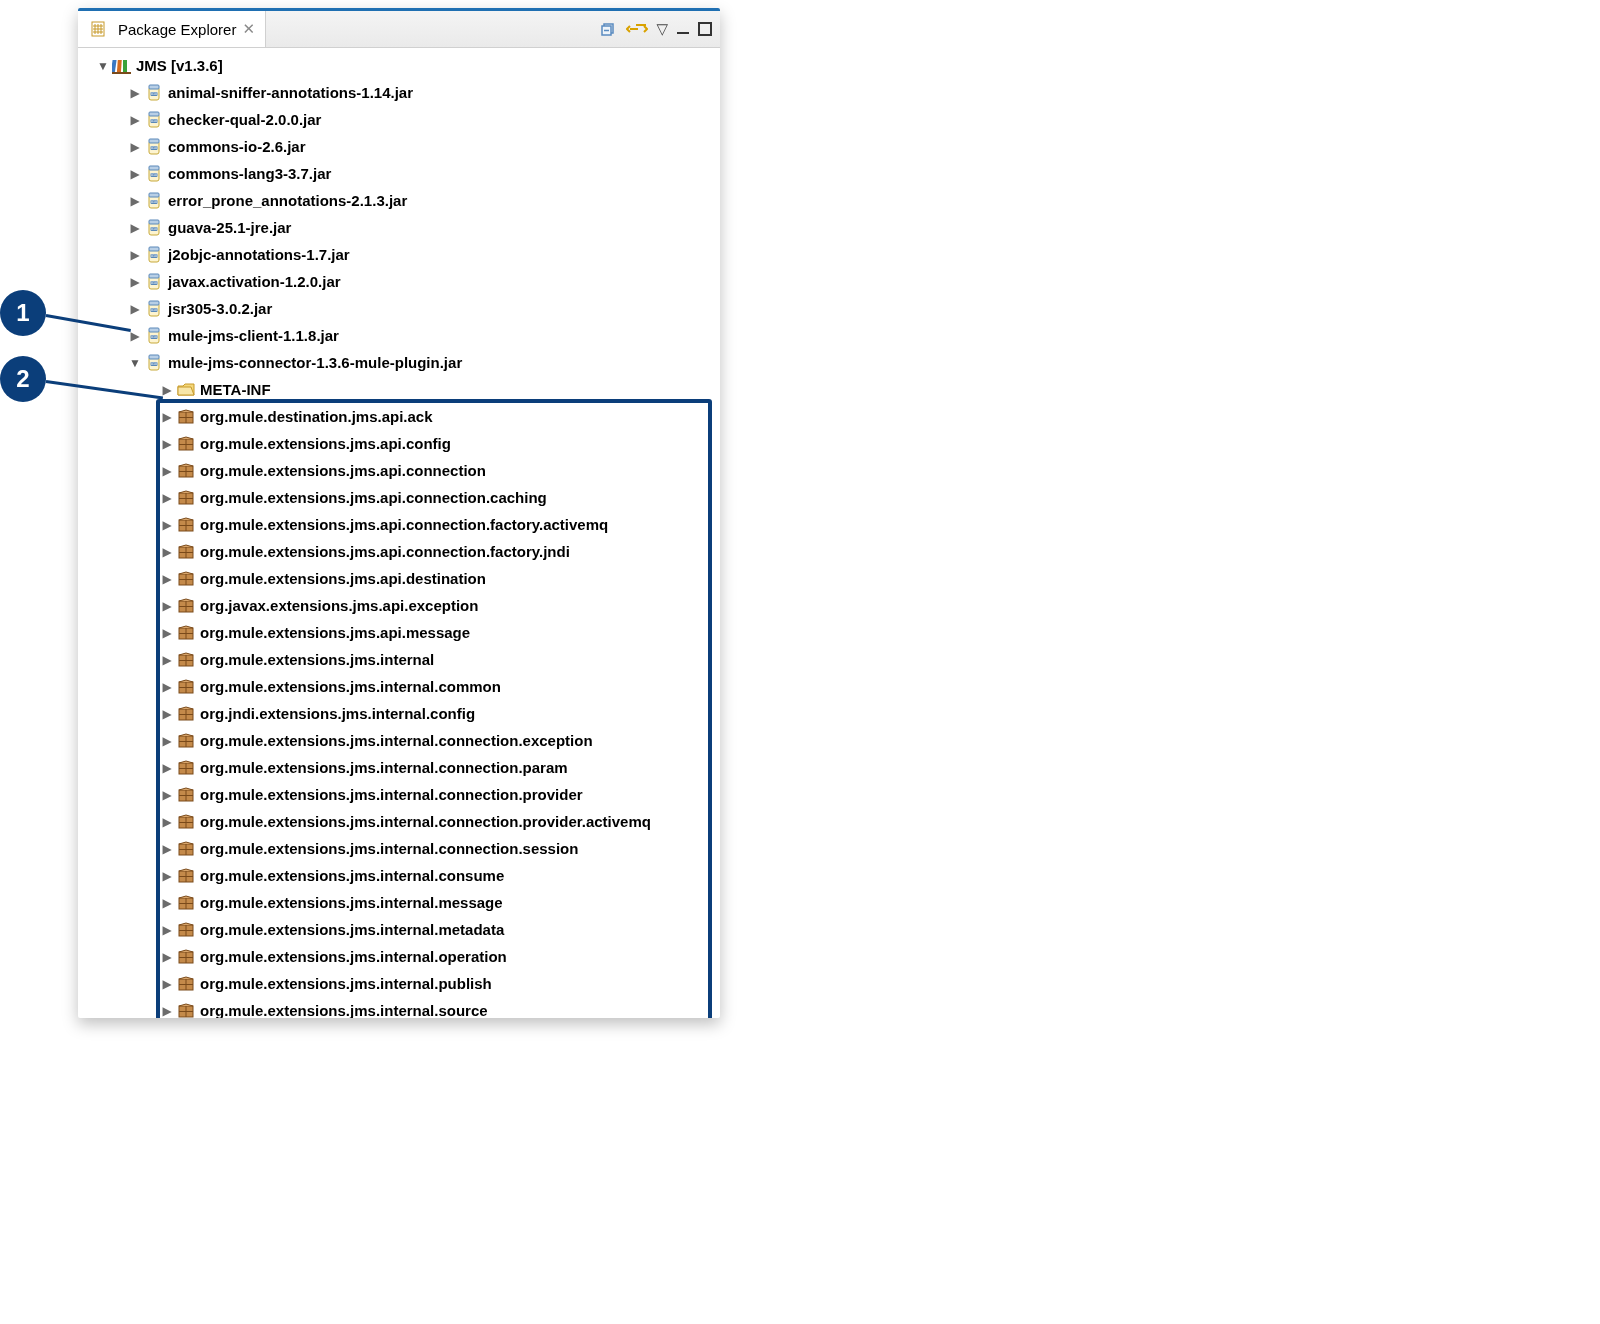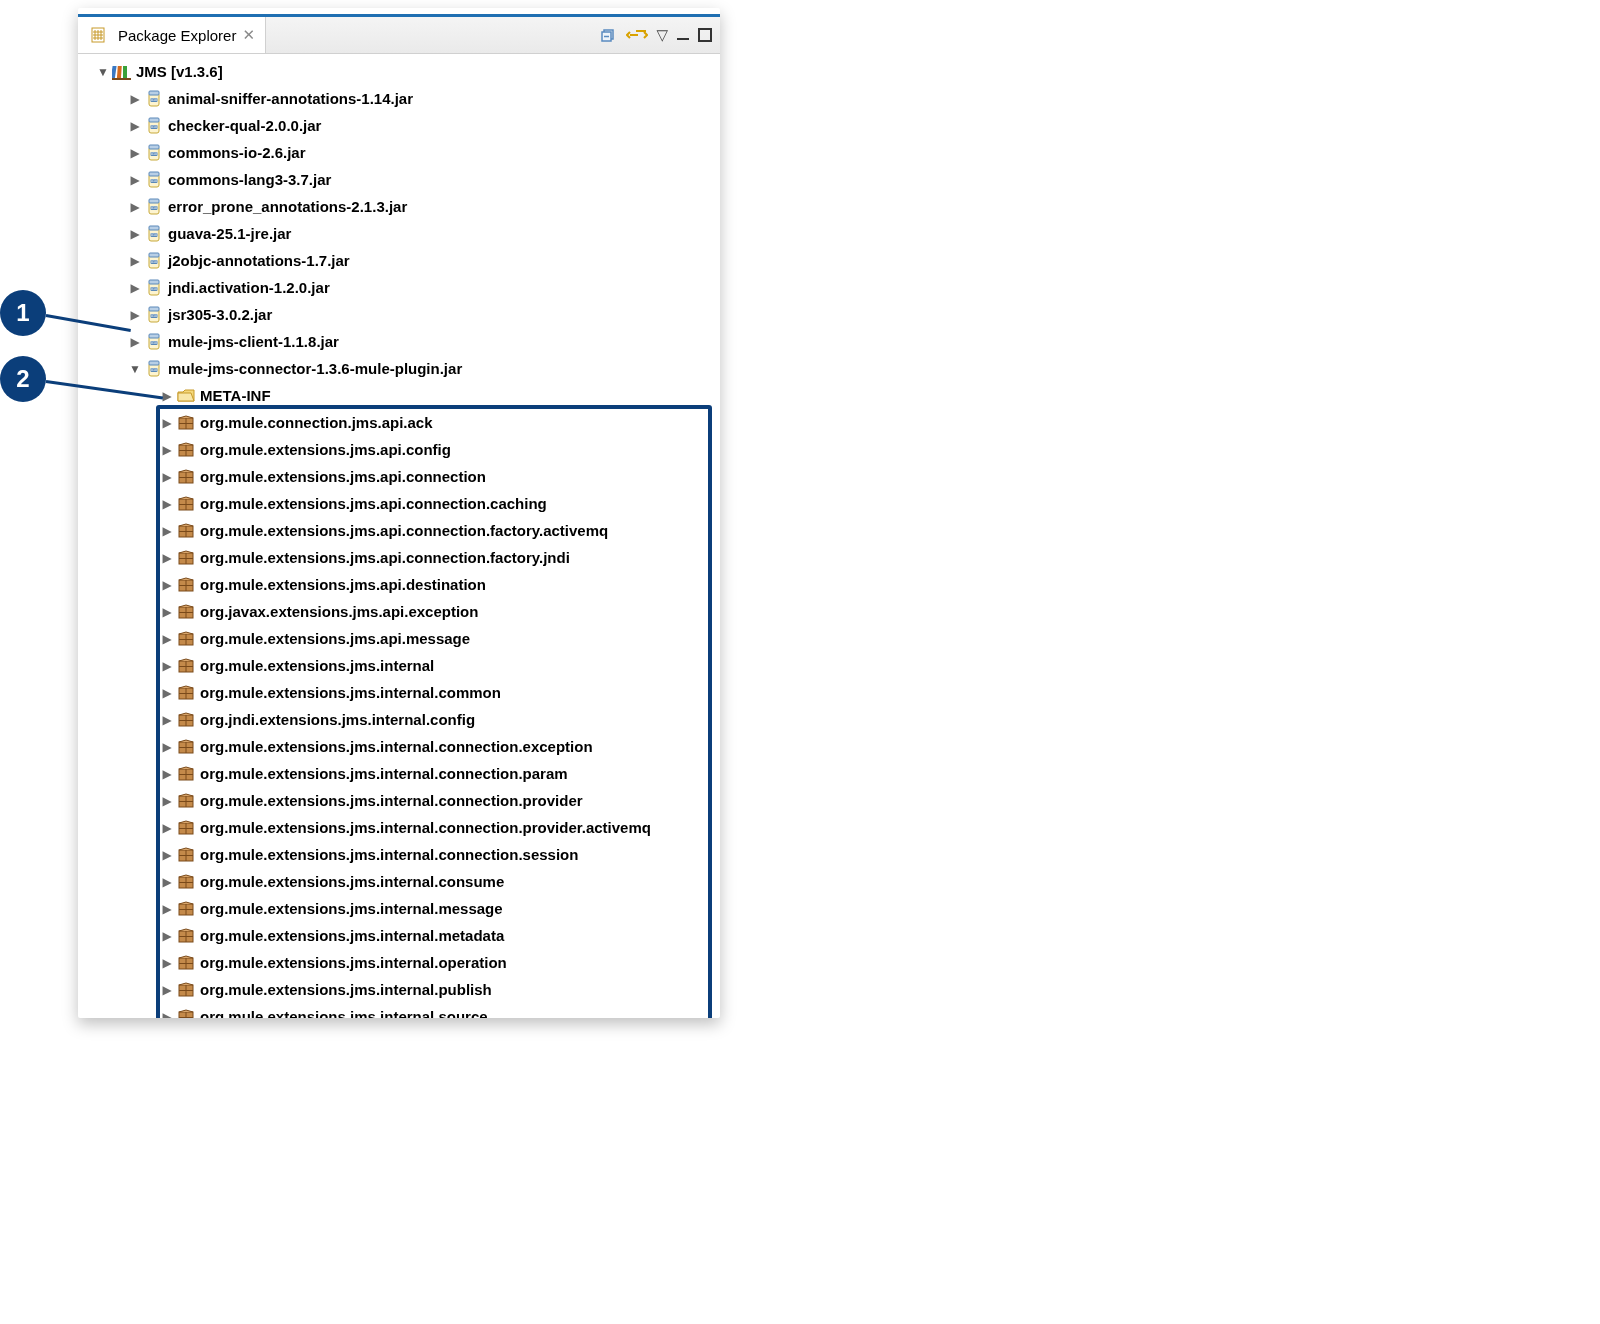--- a/index.html
+++ b/index.html
@@ -28,21 +28,20 @@
     overflow: hidden;
   }
   .titlebar {
     display: flex;
     align-items: center;
     justify-content: space-between;
     height: 40px;
     background: linear-gradient(#f4f4f4, #eaeaea);
     border-bottom: 1px solid #d0d0d0;
     border-top: 3px solid #1f6fb2;
-    margin-top: 6px;
   }
   .tab {
     display: flex;
     align-items: center;
     gap: 6px;
     padding: 4px 10px 4px 10px;
     background: #fff;
     border-right: 1px solid #d0d0d0;
     height: 100%;
   }
@@ -286,21 +285,21 @@
           <div class="row d1">
     <span class="arrow">▶</span>
     <span class="icon">
               <svg width="16" height="18" viewBox="0 0 16 18">
   <rect x="3" y="3" width="10" height="13" rx="2" fill="#fdf4d0" stroke="#c7a93a"></rect>
   <rect x="3" y="1" width="10" height="4" rx="1" fill="#b8cfe6" stroke="#5a88b8"></rect>
   <rect x="4.5" y="8" width="7" height="4" rx="1" fill="#5a88b8"></rect>
   <text x="8" y="11.2" font-size="3.6" fill="#fff" text-anchor="middle" font-family="Arial">010</text>
 </svg>
             </span>
-    <span class="label">jndi.activation-1.2.0.jar</span>
+    <span class="label">javax.activation-1.2.0.jar</span>
           </div>
           <div class="row d1">
     <span class="arrow">▶</span>
     <span class="icon">
               <svg width="16" height="18" viewBox="0 0 16 18">
   <rect x="3" y="3" width="10" height="13" rx="2" fill="#fdf4d0" stroke="#c7a93a"></rect>
   <rect x="3" y="1" width="10" height="4" rx="1" fill="#b8cfe6" stroke="#5a88b8"></rect>
   <rect x="4.5" y="8" width="7" height="4" rx="1" fill="#5a88b8"></rect>
   <text x="8" y="11.2" font-size="3.6" fill="#fff" text-anchor="middle" font-family="Arial">010</text>
 </svg>
@@ -349,21 +348,21 @@
           <div class="row d2">
     <span class="arrow">▶</span>
     <span class="icon">
               <svg width="16" height="16" viewBox="0 0 16 16">
   <rect x="1" y="3" width="14" height="11" fill="#c48a4a" stroke="#7a4a1a"></rect>
   <line x1="8" y1="3" x2="8" y2="14" stroke="#7a4a1a"></line>
   <line x1="1" y1="8.5" x2="15" y2="8.5" stroke="#7a4a1a"></line>
   <path d="M1 3 L8 1 L15 3" fill="#d8a56a" stroke="#7a4a1a"></path>
 </svg>
             </span>
-    <span class="label">org.mule.connection.jms.api.ack</span>
+    <span class="label">org.mule.destination.jms.api.ack</span>
           </div>
           <div class="row d2">
     <span class="arrow">▶</span>
     <span class="icon">
               <svg width="16" height="16" viewBox="0 0 16 16">
   <rect x="1" y="3" width="14" height="11" fill="#c48a4a" stroke="#7a4a1a"></rect>
   <line x1="8" y1="3" x2="8" y2="14" stroke="#7a4a1a"></line>
   <line x1="1" y1="8.5" x2="15" y2="8.5" stroke="#7a4a1a"></line>
   <path d="M1 3 L8 1 L15 3" fill="#d8a56a" stroke="#7a4a1a"></path>
 </svg>

